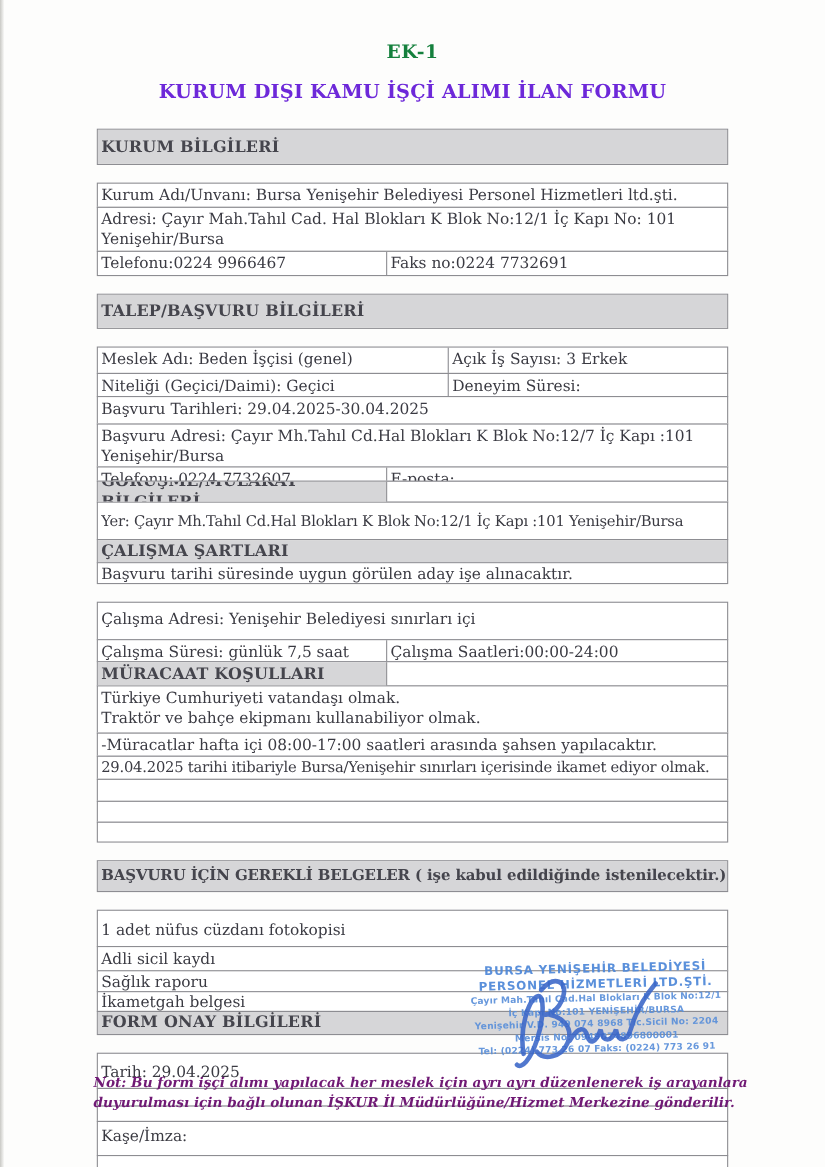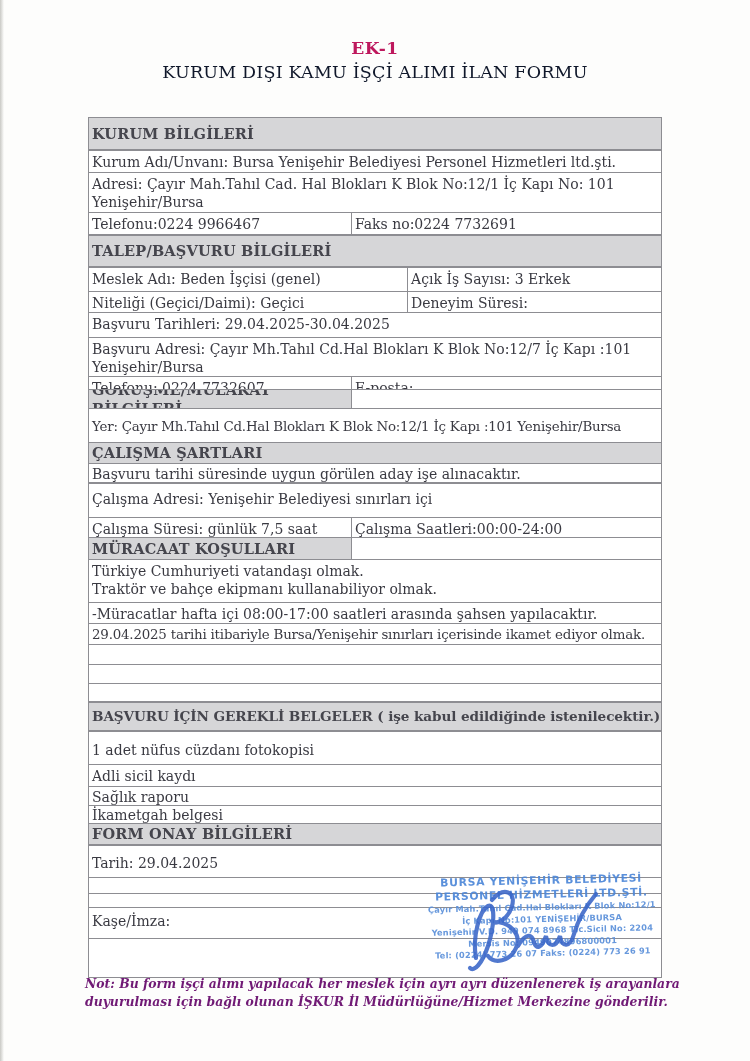--- a/index.html
+++ b/index.html
@@ -4,27 +4,27 @@
 <style>
   html,body{margin:0;padding:0;}
   body{
     width:750px;height:1061px;position:relative;overflow:hidden;
     background:#fdfdfc;color:#3a3a42;
     font-family:"DejaVu Serif", serif;
   }
   .scan-edge{position:absolute;left:0;top:0;width:4px;height:100%;
     background:linear-gradient(to right,#c9c9c5,rgba(255,255,255,0));}
   .titles{position:absolute;top:38px;left:0;width:100%;text-align:center;}
-  .t1{font-weight:bold;font-size:17px;color:#be185d;letter-spacing:.5px;}
-  .t2{font-weight:normal;font-size:17.5px;color:#0f172a;letter-spacing:.2px;margin-top:4px;}
+  .t1{font-weight:bold;font-size:17px;color:#15803d;letter-spacing:.5px;}
+  .t2{font-weight:bold;font-size:17.5px;color:#6d28d9;letter-spacing:.2px;margin-top:16px;}
 
   .tbl{position:absolute;left:88px;top:118px;width:574px;z-index:1;}
   .row{box-sizing:border-box;border:1px solid #8d8d92;margin-top:-1px;
     display:flex;align-items:stretch;background:#fff;}
-  .gap{margin-top:0;justify-content:center;}
+  .gap{margin-top:16px;justify-content:center;}
   .cell{box-sizing:border-box;padding:2px 3px;font-size:14px;line-height:1.32;overflow:hidden;}
   .full{width:100%;}
   .w46{width:45.8%;}
   .w56{width:55.6%;}
   .r{border-left:1px solid #8d8d92;flex:1;}
   .hdr-cell{background:#d6d6d8;font-weight:bold;color:#45454d;font-size:14.5px;
     letter-spacing:.2px;display:flex;align-items:center;}
   .fit{font-size:13.4px;letter-spacing:-0.2px;white-space:nowrap;}
   .fit-h{font-size:13.6px;letter-spacing:-0.1px;white-space:nowrap;}
 

